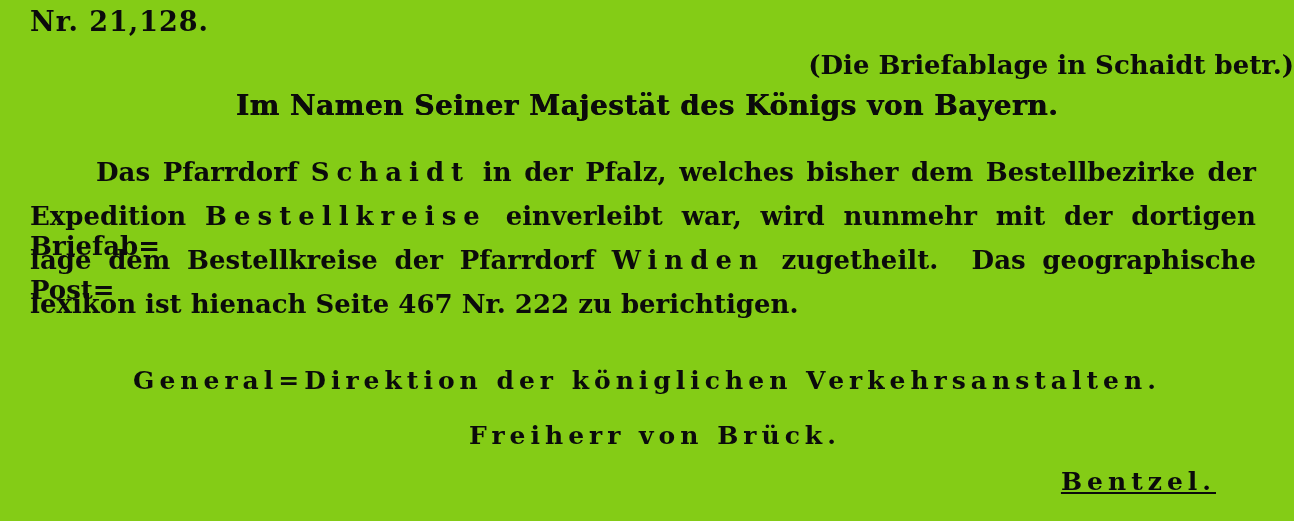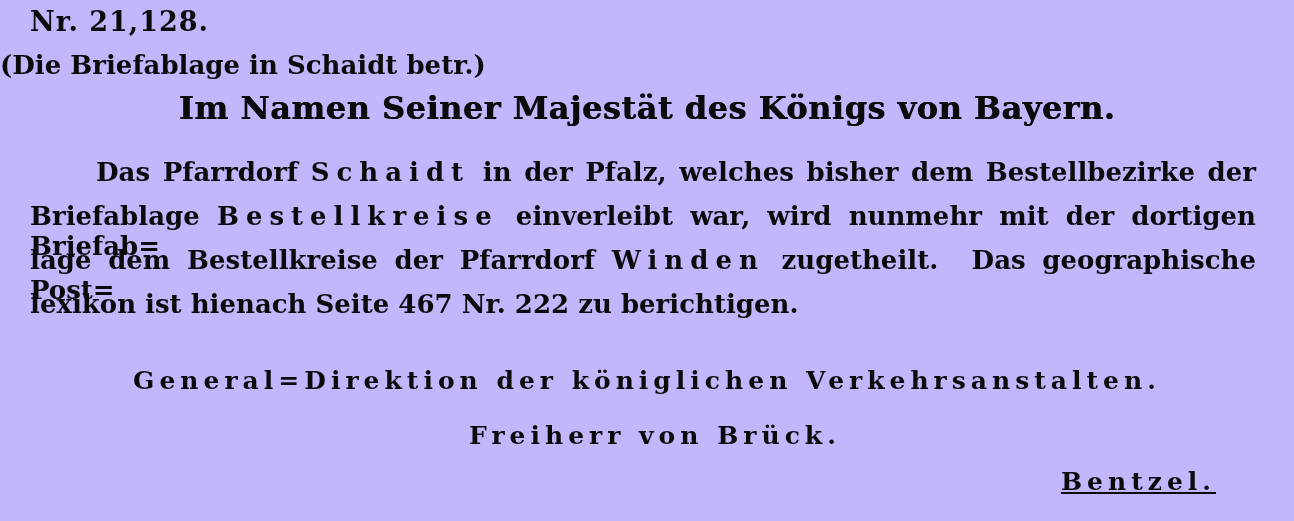--- a/index.html
+++ b/index.html
@@ -1,40 +1,40 @@
 <!DOCTYPE html>
 <html><head>
 <meta charset="utf-8">
 <style>
   html, body { margin: 0; padding: 0; background: #ffffff; }
   .page {
     position: relative;
     width: 1294px;
     height: 521px;
-    background: #c4b5fd;
+    background: #84cc16;
     color: #0b0b0b;
     font-family: "DejaVu Serif", "Liberation Serif", serif;
     font-weight: bold;
     overflow: hidden;
   }
   .abs { position: absolute; }
   .ref {
     top: 6px; left: 30px;
     font-size: 27px;
     letter-spacing: 1px;
   }
   .subject {
     top: 50px; left: 0; right: 0;
-    text-align: left;
+    text-align: right;
     font-size: 26px;
   }
   .proclamation {
     top: 89px; left: 0; right: 0;
     text-align: center;
-    font-size: 32px;
+    font-size: 28px;
     text-shadow: 0.6px 0 currentColor; 
     letter-spacing: 0.5px;
   }
   .body-par { top: 137px; left: 30px; right: 38px; }
   .line {
     position: relative;
     height: 44px;
     font-size: 26px;
     white-space: normal;
   }
@@ -77,21 +77,21 @@
   <div class="abs ref">Nr. 21,128.</div>
 
   <div class="abs subject">(Die Briefablage in Schaidt betr.)</div>
 
   <div class="abs proclamation">Im Namen Seiner Majestät des Königs von Bayern.</div>
 
   <div class="abs body-par">
 
     <div class="line justified first"><span>Das Pfarrdorf </span><span class="sperr">Schaidt</span><span> in der Pfalz, welches bisher dem Bestellbezirke der</span></div>
 
-    <div class="line justified"><span>Briefablage </span><span class="sperr">Bestellkreise</span><span> einverleibt war, wird nunmehr mit der dortigen Briefab=</span></div>
+    <div class="line justified"><span>Expedition </span><span class="sperr">Bestellkreise</span><span> einverleibt war, wird nunmehr mit der dortigen Briefab=</span></div>
 
     <div class="line justified"><span>lage dem Bestellkreise der Pfarrdorf </span><span class="sperr">Winden</span><span> zugetheilt.&nbsp; Das geographische Post=</span></div>
 
     <div class="line"><span>lexikon ist hienach Seite 467 Nr. 222 zu berichtigen.</span></div>
 
   </div>
 
 
   <div class="abs issuer">General=Direktion der königlichen Verkehrsanstalten.</div>
 

